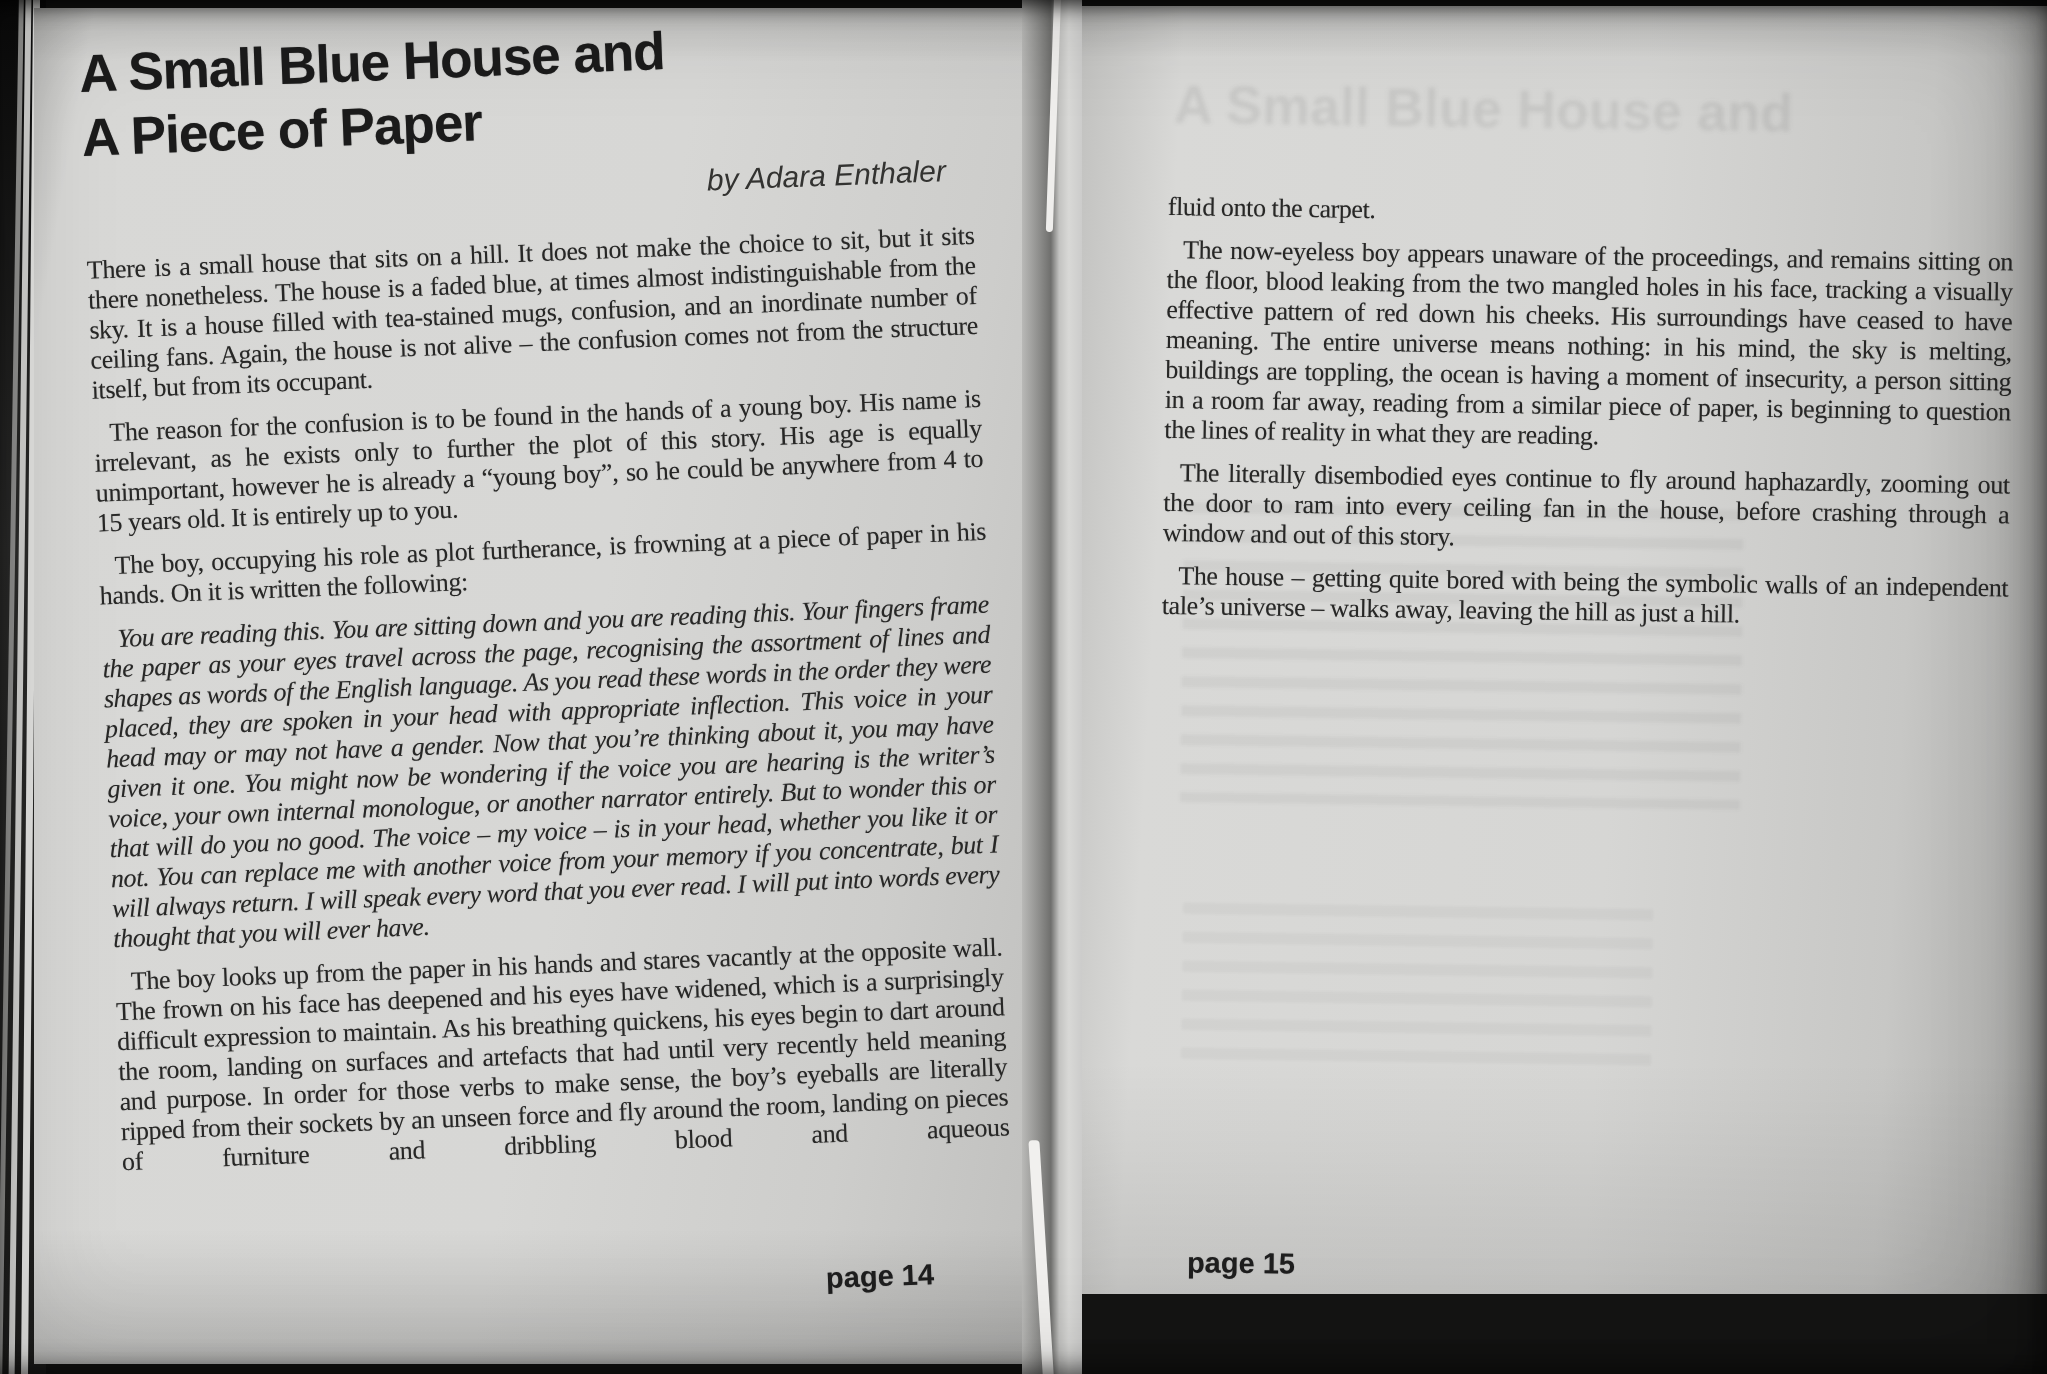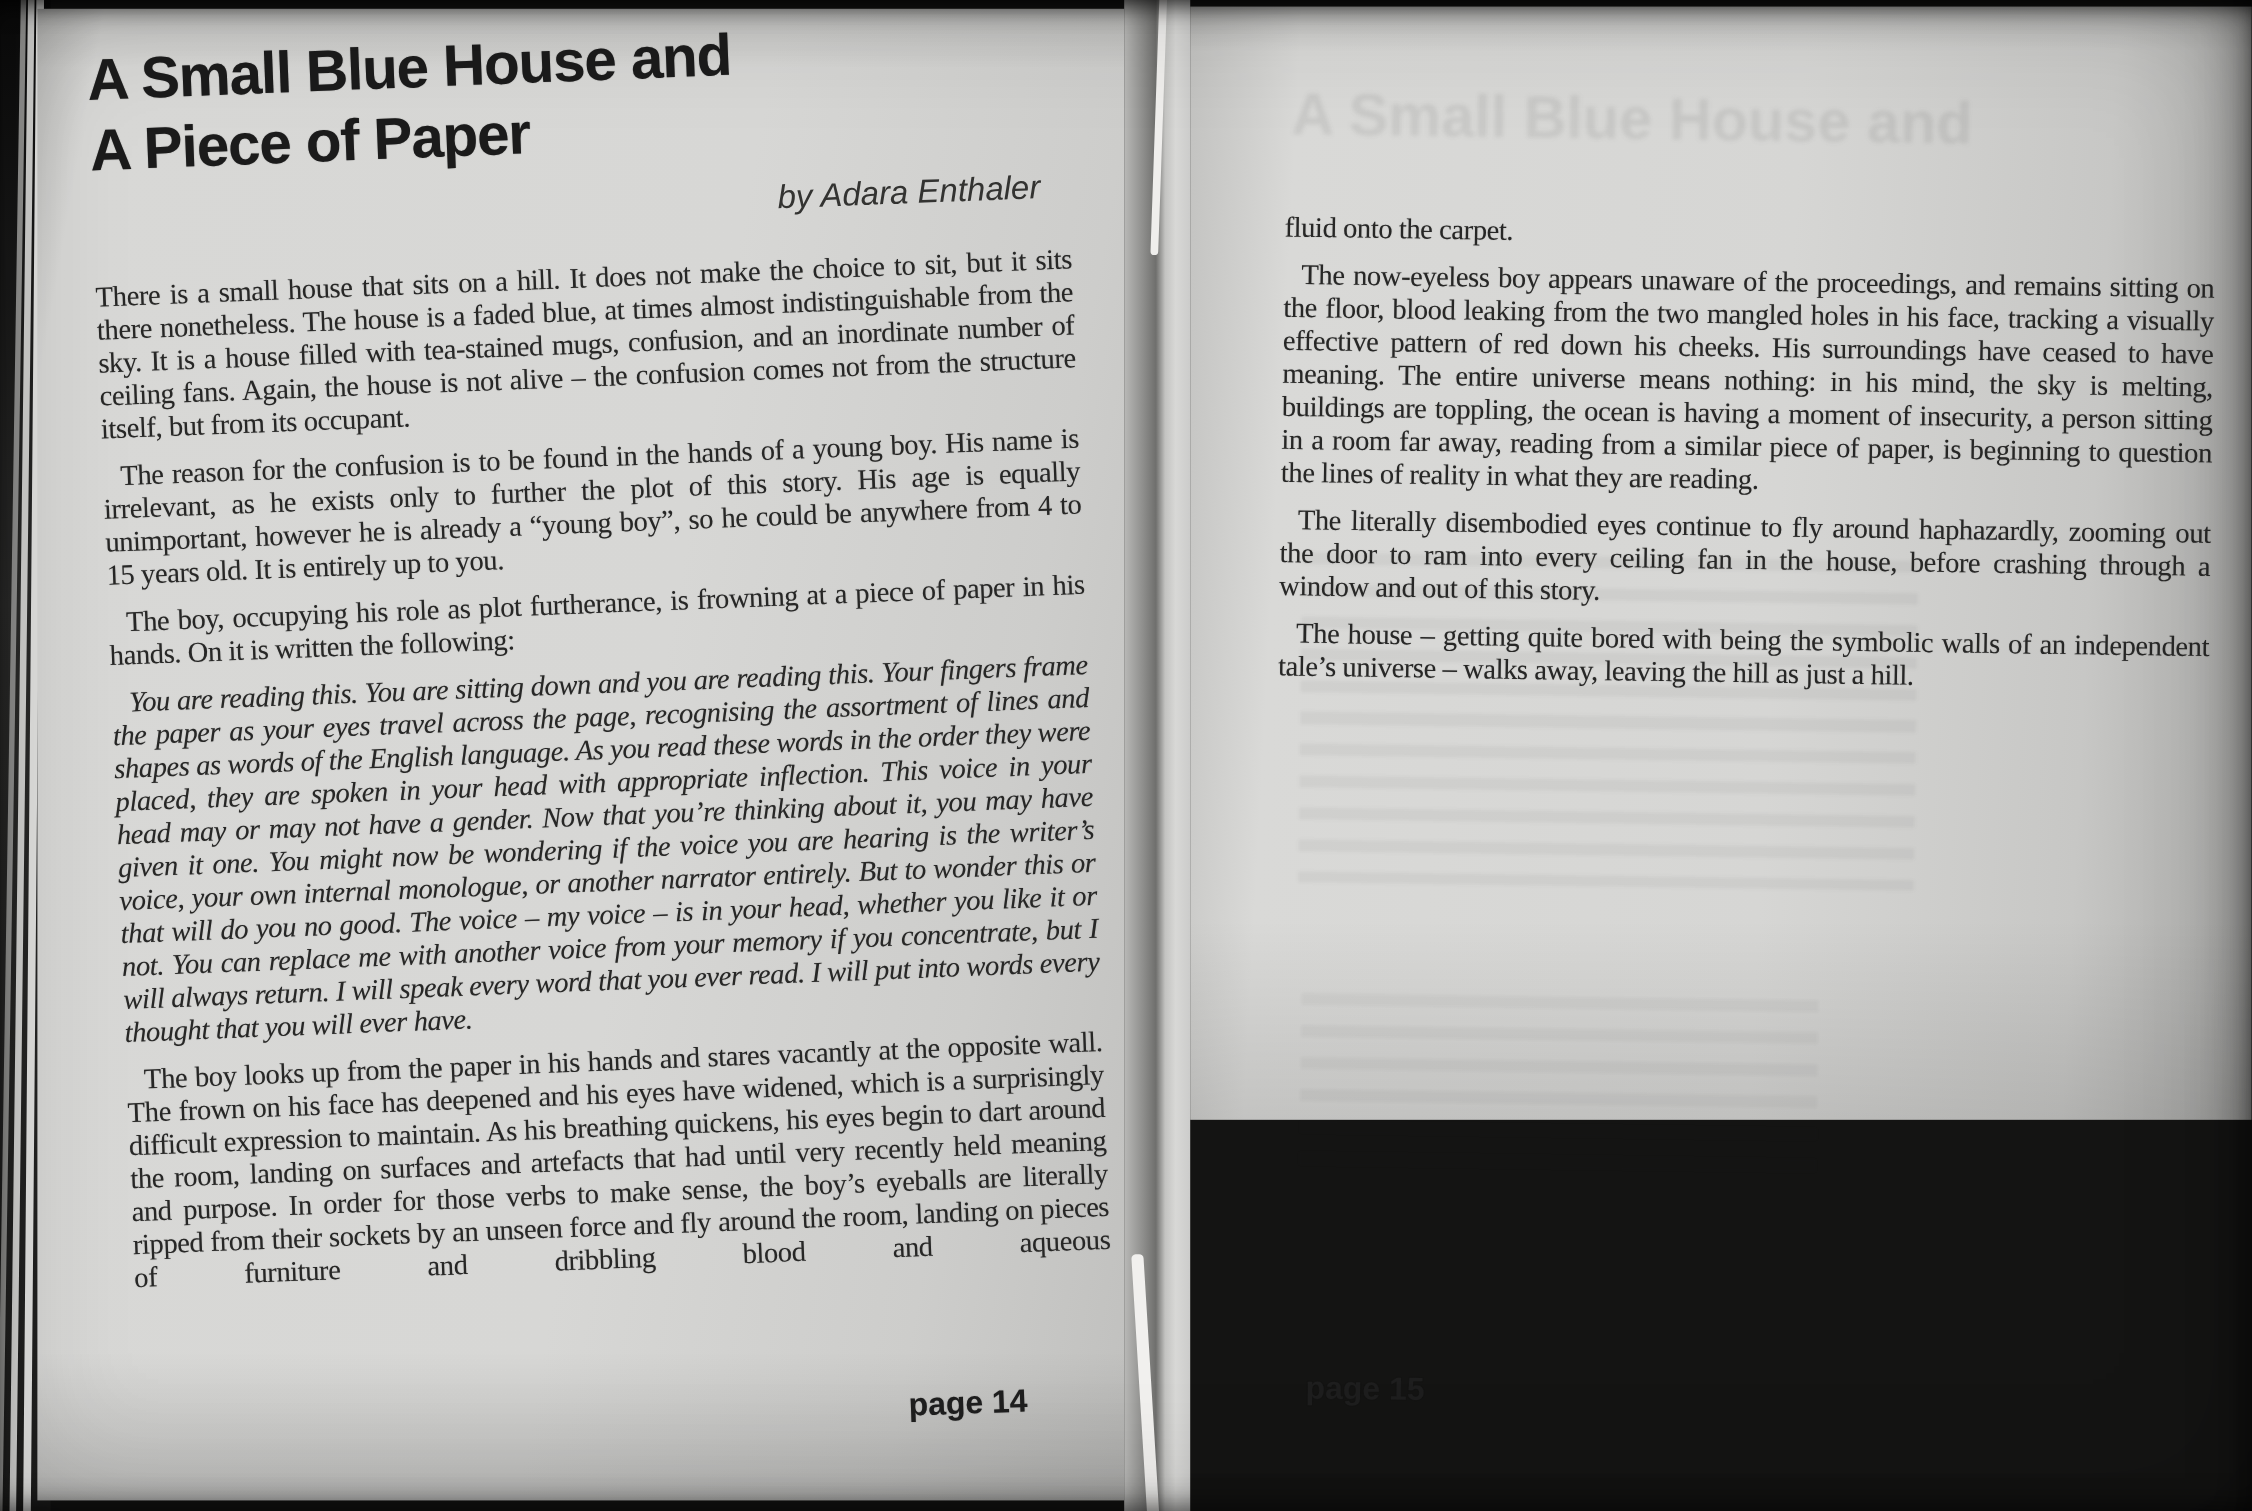--- a/index.html
+++ b/index.html
@@ -18,21 +18,21 @@
   .strip3{left:27px;width:7px;background:#e2e2e0;transform:rotate(0.5deg);}
   
   .page{position:absolute;}
   .page.left{
     left:34px;top:8px;width:988px;height:1356px;
     background:
       linear-gradient(180deg, rgba(0,0,0,0.10) 0%, rgba(0,0,0,0) 4%, rgba(0,0,0,0) 90%, rgba(0,0,0,0.14) 100%),
       linear-gradient(100deg,#b9b9b7 0%,#d8d8d6 5%,#d7d7d5 55%,#cdcdcb 82%,#c0c0be 100%);
   }
   .page.right{
-    left:1082px;top:6px;width:965px;height:1012px;
+    left:1082px;top:6px;width:965px;height:1288px;
     background:
       linear-gradient(180deg, rgba(0,0,0,0.12) 0%, rgba(0,0,0,0) 4%, rgba(0,0,0,0) 82%, rgba(0,0,0,0.10) 100%),
       linear-gradient(93deg,#c2c2c0 0%,#d9d9d7 10%,#d6d6d4 55%,#c7c7c5 83%,#a8a8a6 100%);
   }
   
   .gutter{
     position:absolute;left:1022px;top:0;width:60px;height:1374px;
     background:linear-gradient(90deg,#b9b9b7 0%,#8c8c8a 30%,#6f6f6d 48%,#c3c3c1 62%,#d8d8d6 78%,#cccccb 100%);
   }
   .leaf-edge{position:absolute;background:#efeeec;border-radius:4px;}

